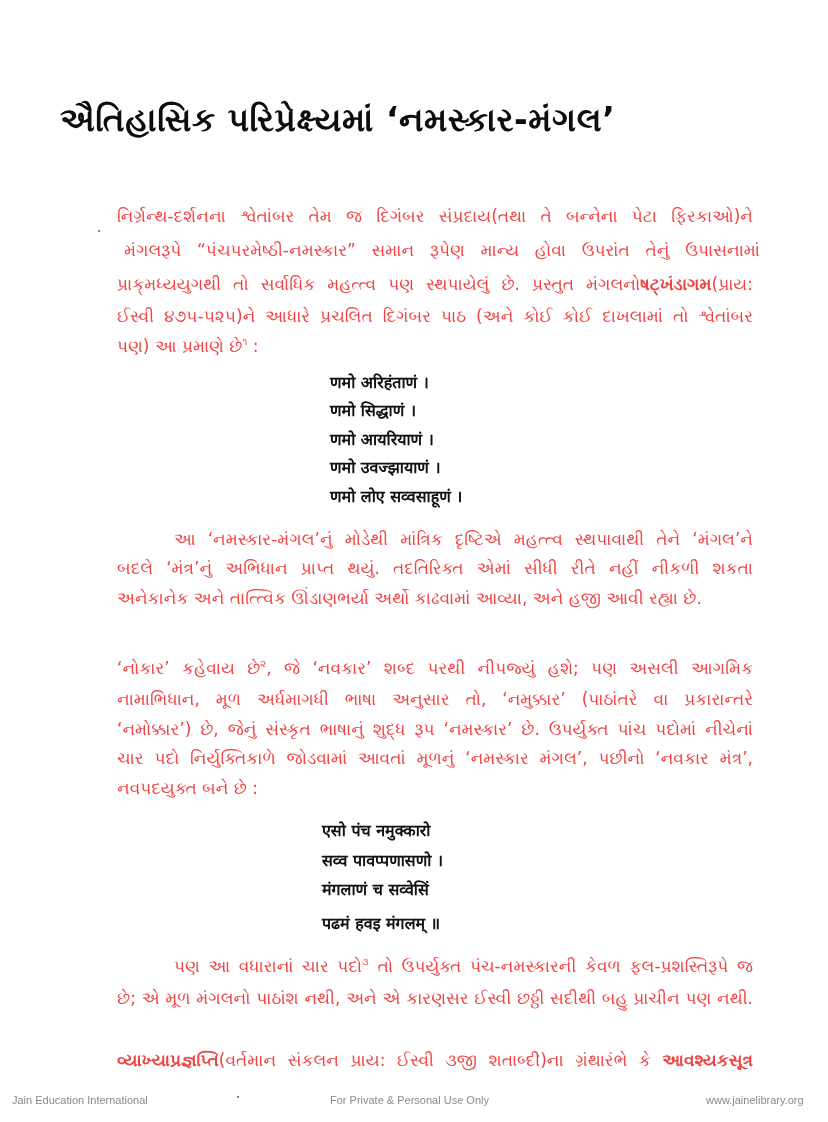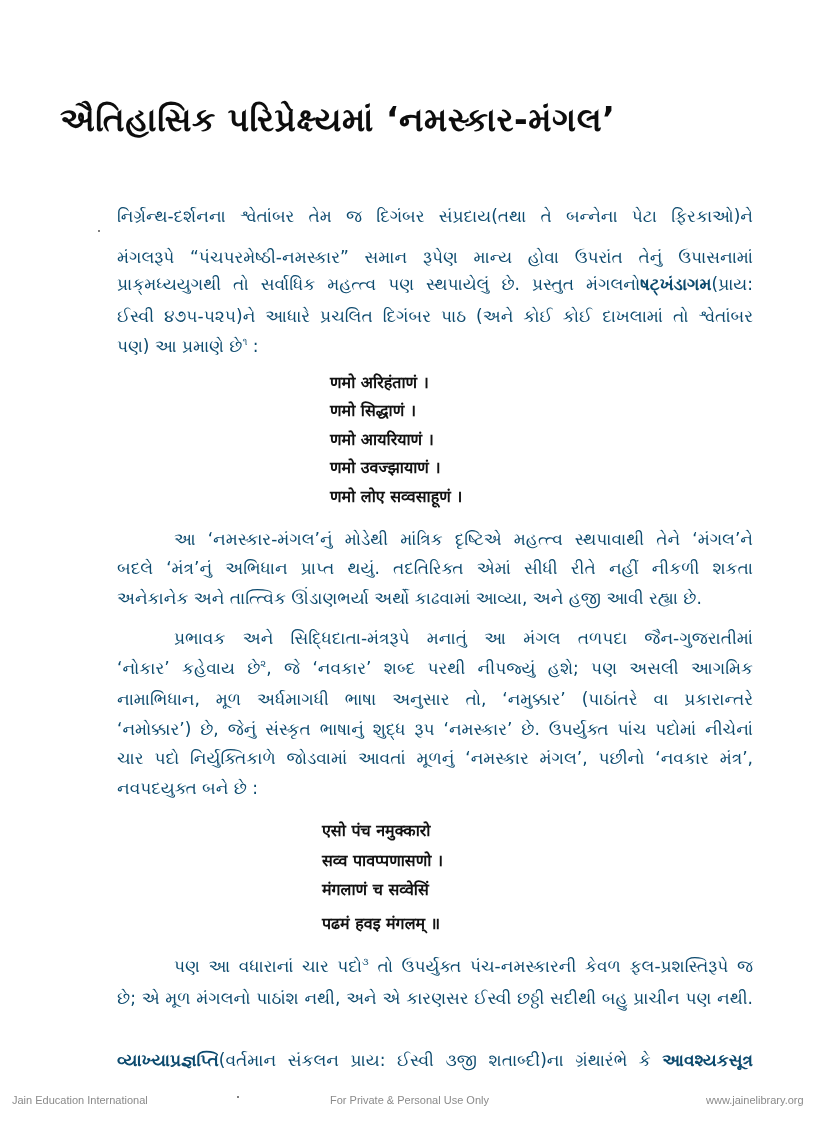--- a/index.html
+++ b/index.html
@@ -6,21 +6,21 @@
   body {
     width: 828px; height: 1122px; position: relative; overflow: hidden;
     font-family: "DejaVu Sans", sans-serif; color: #111111;
   }
   .page { position: absolute; left: 0; top: 0; width: 828px; height: 860px; background: #ffffff; }
   .title {
     position: absolute; left: 60px; top: 100px; width: 700px;
     font-size: 33px; font-weight: bold; color: #0d0d0d; white-space: nowrap; letter-spacing: 0.5px;
   }
   .line {
-    position: absolute; white-space: nowrap; font-size: 17px; color: #0c4a6e;
+    position: absolute; white-space: nowrap; font-size: 17px; color: #ef4444;
     text-align: justify; text-align-last: justify; height: 26px; line-height: 26px;
   }
   .full { left: 117px; width: 636px; }
   .indent { left: 174px; width: 579px; }
   .last { text-align-last: left; }
   .verse {
     position: absolute; white-space: nowrap; font-size: 16px; font-weight: bold; color: #111;
     height: 26px; line-height: 26px;
   }
   .sup { font-size: 10px; vertical-align: super; line-height: 0; }
@@ -36,40 +36,39 @@
 
 <div class="page">
 
   <div class="title">ઐતિહાસિક પરિપ્રેક્ષ્યમાં ‘નમસ્કાર-મંગલ’</div>
 
   <div class="speck" style="left:98px; top:230px;"></div>
   <div class="speck" style="left:537px; top:1055px;"></div>
   <div class="speck" style="left:237px; top:1096px;"></div>
 
   <div class="line full" style="top:203px;">નિર્ગ્રન્થ-દર્શનના શ્વેતાંબર તેમ જ દિગંબર સંપ્રદાય(તથા તે બન્નેના પેટા ફિરકાઓ)ને</div>
-  <div class="line full" style="top:244px;">મંગલરૂપે “પંચપરમેષ્ઠી-નમસ્કાર” સમાન રૂપેણ માન્ય હોવા ઉપરાંત તેનું ઉપાસનામાં</div>
+  <div class="line full" style="top:237px;margin-left:7px;">મંગલરૂપે “પંચપરમેષ્ઠી-નમસ્કાર” સમાન રૂપેણ માન્ય હોવા ઉપરાંત તેનું ઉપાસનામાં</div>
   <div class="line full" style="top:271px;">
     <span>પ્રાક્‌મધ્યયુગથી તો સર્વાધિક મહત્ત્વ પણ સ્થપાયેલું છે. પ્રસ્તુત મંગલનો</span><span class="b">ષટ્‌ખંડાગમ</span><span>(પ્રાય:</span>
   </div>
   <div class="line full" style="top:303px;">ઈસ્વી ૪૭૫-૫૨૫)ને આધારે પ્રચલિત દિગંબર પાઠ (અને કોઈ કોઈ દાખલામાં તો શ્વેતાંબર</div>
   <div class="line full last" style="top:333px;">
     <span>પણ) આ પ્રમાણે છે</span><span class="sup">૧</span><span> :</span>
   </div>
 
   <div class="verse" style="left:330px; top:370px;">णमो अरिहंताणं ।</div>
   <div class="verse" style="left:330px; top:398px;">णमो सिद्धाणं ।</div>
   <div class="verse" style="left:330px; top:427px;">णमो आयरियाणं ।</div>
   <div class="verse" style="left:330px; top:455px;">णमो उवज्झायाणं ।</div>
   <div class="verse" style="left:330px; top:484px;">णमो लोए सव्वसाहूणं ।</div>
 
   <div class="line indent" style="top:526px;">આ ‘નમસ્કાર-મંગલ’નું મોડેથી માંત્રિક દૃષ્ટિએ મહત્ત્વ સ્થપાવાથી તેને ‘મંગલ’ને</div>
   <div class="line full" style="top:555px;">બદલે ‘મંત્ર’નું અભિધાન પ્રાપ્ત થયું. તદતિરિક્ત એમાં સીધી રીતે નહીં નીકળી શકતા</div>
   <div class="line full last" style="top:585px;">અનેકાનેક અને તાત્ત્વિક ઊંડાણભર્યા અર્થો કાઢવામાં આવ્યા, અને હજી આવી રહ્યા છે.</div>
 
-  <div class="line indent" style="top:625px;">પ્રભાવક અને સિદ્ધિદાતા-મંત્રરૂપે મનાતું આ મંગલ તળપદા જૈન-ગુજરાતીમાં</div>
   <div class="line full" style="top:655px;">
     <span>‘નોકાર’ કહેવાય છે</span><span class="sup">૨</span><span>, જે ‘નવકાર’ શબ્દ પરથી નીપજ્યું હશે; પણ અસલી આગમિક</span>
   </div>
   <div class="line full" style="top:686px;">નામાભિધાન, મૂળ અર્ધમાગધી ભાષા અનુસાર તો, ‘નમુક્કાર’ (પાઠાંતરે વા પ્રકારાન્તરે</div>
   <div class="line full" style="top:716px;">‘નમોક્કાર’) છે, જેનું સંસ્કૃત ભાષાનું શુદ્ધ રૂપ ‘નમસ્કાર’ છે. ઉપર્યુક્ત પાંચ પદોમાં નીચેનાં</div>
   <div class="line full" style="top:745px;">ચાર પદો નિર્યુક્તિકાળે જોડવામાં આવતાં મૂળનું ‘નમસ્કાર મંગલ’, પછીનો ‘નવકાર મંત્ર’,</div>
   <div class="line full last" style="top:775px;">નવપદયુક્ત બને છે :</div>
 
   <div class="verse" style="left:322px; top:818px;">एसो पंच नमुक्कारो</div>
   <div class="verse" style="left:322px; top:848px;">सव्व पावप्पणासणो ।</div>

